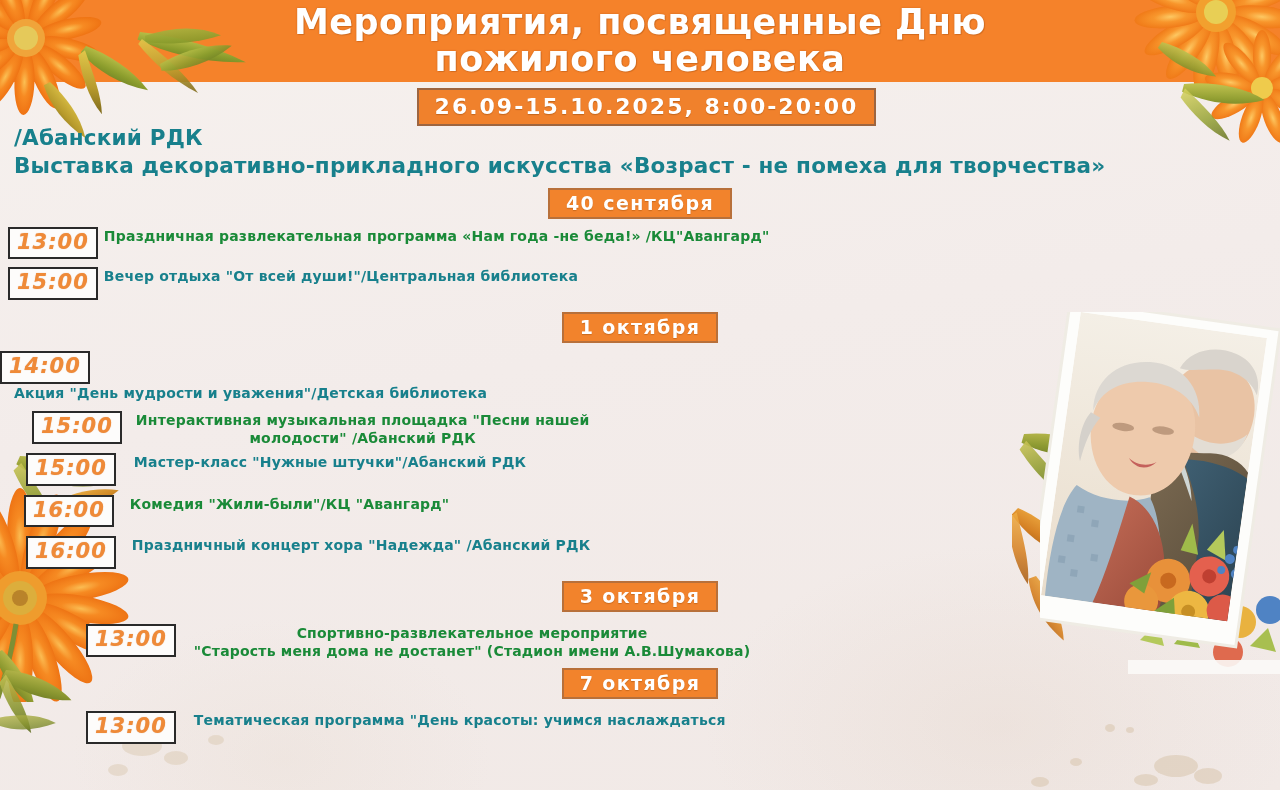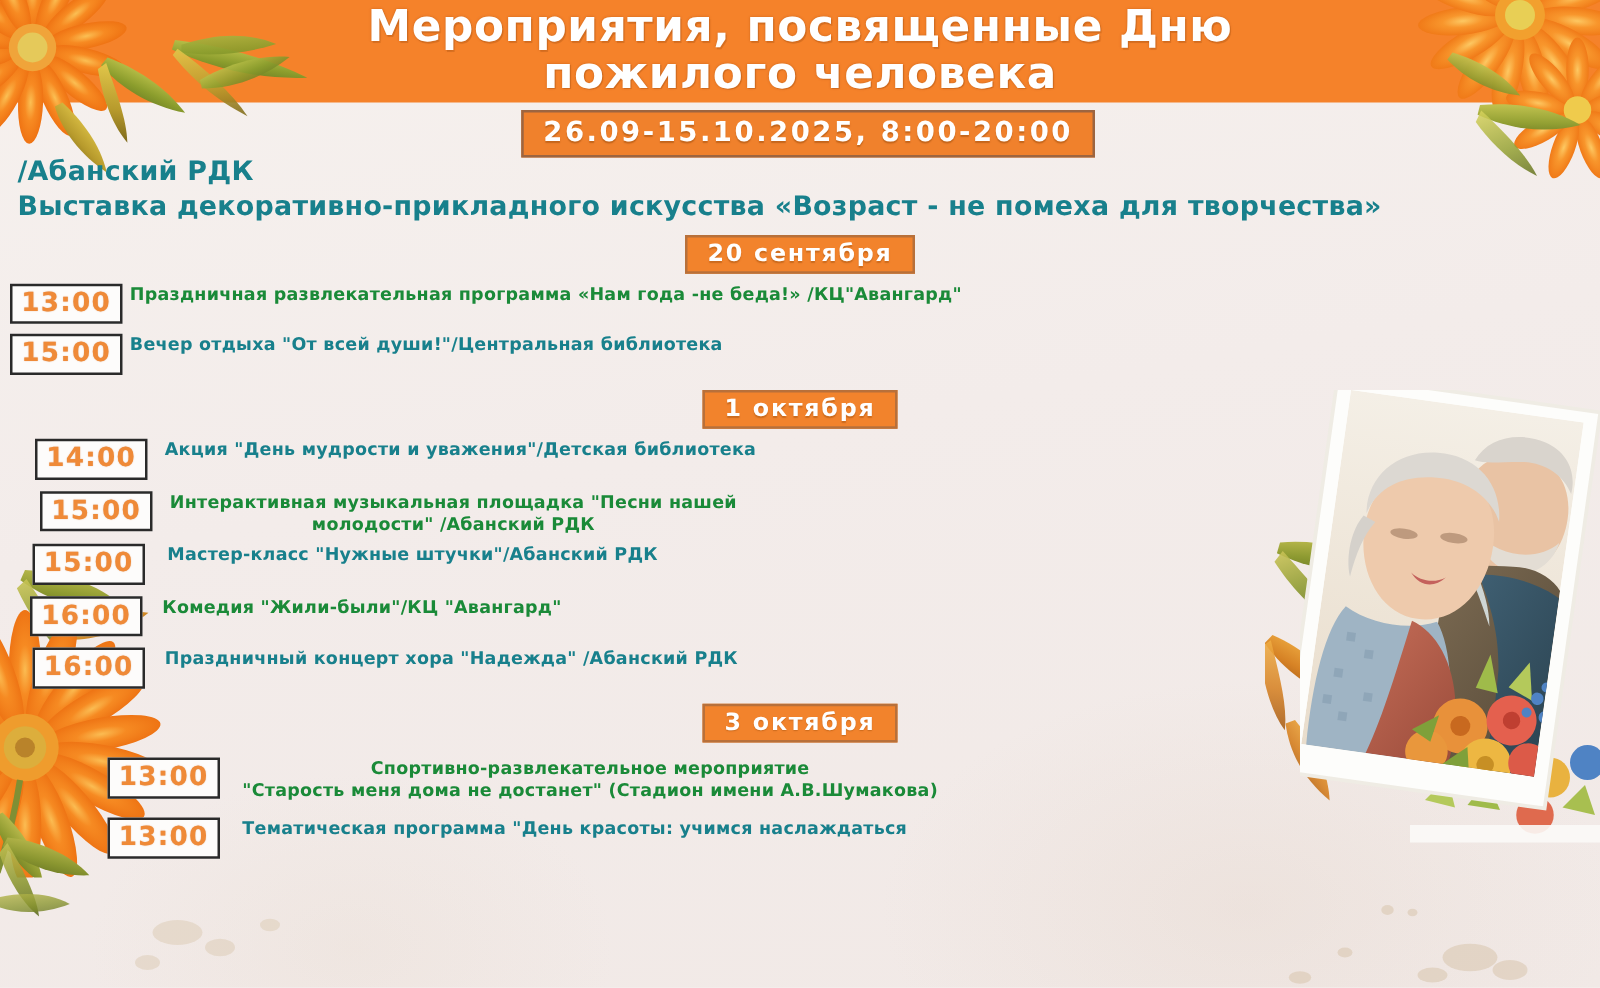--- a/index.html
+++ b/index.html
@@ -42,20 +42,21 @@
   .headline{font-size:21.5px;font-weight:bold;line-height:1.30;
     padding-left:6px;letter-spacing:.2px;white-space:nowrap;}
   .green{color:#1a8a38;}
   .teal{color:#18808c;}
   .time{
     display:inline-block;background:#fdfcfb;border:2px solid #2a2a2a;
     color:#ef8a38;font-size:21px;font-weight:bold;letter-spacing:1px;
     padding:1px 7px 2px 7px;line-height:1.22;white-space:nowrap;
     text-shadow:0 0 1px rgba(190,90,20,.45);
     flex:0 0 auto;
+    font-style:italic;
   }
   .time.soft{border-color:#8d8d8d;font-size:16px;padding:3px 6px 4px 6px;}
   .ev-text{font-size:14px;font-weight:bold;line-height:1.30;letter-spacing:.2px;text-align:center;}
   .ev-text .l2{display:block;}
   .daychip-wrap{text-align:center;}
   .daychip{display:inline-block;background:#f2832c;color:#fff;
     border:2px solid #b8703a;
     padding:2px 16px 3px 16px;font-size:19px;font-weight:bold;letter-spacing:1.4px;
     text-shadow:0 1px 1px rgba(130,60,0,.35);}
 
@@ -412,37 +413,37 @@
   </div>
 
   <div class="content">
 
     <div style="padding-left:8px;">
       <div class="headline teal">/Абанский РДК</div>
       <div class="headline teal">Выставка декоративно-прикладного искусства «Возраст - не помеха для творчества»</div>
     </div>
 
     <div class="daychip-wrap" style="margin-top:8px;">
-      <span class="daychip">20 сентября</span>
+      <span class="daychip">40 сентября</span>
     </div>
 
     <div class="row" style="margin-top:8px;padding-left:8px;">
       <span class="time">13:00</span>
       <span class="ev-text green headline">Праздничная развлекательная программа «Нам года -не беда!» /КЦ"Авангард"</span>
     </div>
     <div class="row" style="margin-top:8px;padding-left:8px;">
       <span class="time">15:00</span>
       <span class="ev-text teal headline">Вечер отдыха "От всей души!"/Центральная библиотека</span>
     </div>
 
     <div class="daychip-wrap" style="margin-top:12px;">
       <span class="daychip">1 октября</span>
     </div>
 
-    <div class="row" style="margin-top:8px;padding-left:28px;">
+    <div class="row" style="margin-top:8px;flex-direction:column;">
       <span class="time">14:00</span>
       <span class="ev-text teal headline" style="padding-left:14px;">Акция "День мудрости и уважения"/Детская библиотека</span>
     </div>
     <div class="row" style="margin-top:9px;padding-left:32px;">
       <span class="time">15:00</span>
       <span class="ev-text green headline" style="padding-left:14px;">
         <span>Интерактивная музыкальная площадка "Песни нашей</span>
         <span class="l2">молодости" /Абанский РДК</span>
       </span>
     </div>
@@ -464,20 +465,23 @@
     </div>
 
     <div class="row" style="margin-top:12px;padding-left:86px;">
       <span class="time">13:00</span>
       <span class="ev-text green headline" style="padding-left:18px;">
         <span>Спортивно-развлекательное мероприятие</span>
         <span class="l2">"Старость меня дома не достанет" (Стадион имени А.В.Шумакова)</span>
       </span>
     </div>
 
+    <div class="daychip-wrap" style="margin-top:8px;">
+      <span class="daychip">7 октября</span>
+    </div>
 
     <div class="row" style="margin-top:12px;padding-left:86px;">
       <span class="time">13:00</span>
       <span class="ev-text teal headline" style="padding-left:18px;">
         <span>Тематическая программа "День красоты: учимся наслаждаться</span>
         
       </span>
     </div>
 
   </div>

